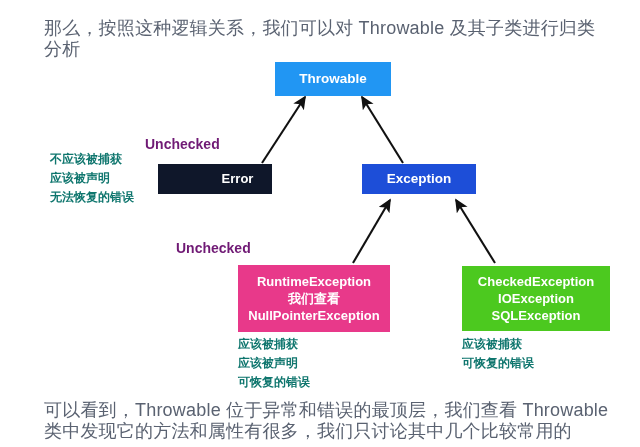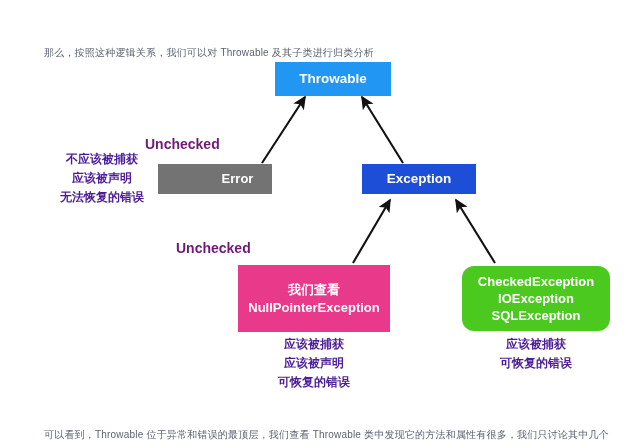--- a/index.html
+++ b/index.html
@@ -21,25 +21,24 @@
     position: absolute;
     left: 0; top: 0;
     width: 640px;
     height: 447px;
   }
 
   
   .para {
     position: absolute;
     color: #5a6271;
-    font-size: 10px;
+    font-size: 18px;
     line-height: 21px;
     letter-spacing: 0.2px;
     white-space: pre-wrap;
-    margin-top: 24px;
   }
   #intro-paragraph {
     left: 44px;
     top: 18px;
     width: 560px;
   }
   #outro-paragraph {
     left: 44px;
     top: 400px;
     width: 566px;
@@ -84,21 +83,21 @@
     width: 116px;
     height: 34px;
     background: #2196f3;
     font-size: 13.5px;
   }
   #node-error {
     left: 158px;
     top: 114px;
     width: 114px;
     height: 30px;
-    background: #737373;
+    background: #0f172a;
     font-size: 13px;
     padding-left: 45px;
   }
   #node-exception {
     left: 362px;
     top: 114px;
     width: 114px;
     height: 30px;
     background: #1d4ed8;
     font-size: 13.5px;
@@ -113,42 +112,40 @@
     padding: 2px 0;
   }
   #node-checked {
     left: 462px;
     top: 216px;
     width: 148px;
     height: 65px;
     background: #4cc91f;
     font-size: 13px;
     padding: 2px 0;
-    border-radius: 12px;
   }
 
   
   .tag-unchecked {
     position: absolute;
     color: #701a75;
     font-weight: bold;
     font-size: 14px;
     white-space: nowrap;
   }
   #tag-unchecked-error { left: 145px; top: 86px; }
   #tag-unchecked-runtime { left: 176px; top: 190px; }
 
   
   .note {
     position: absolute;
-    color: #4c1d95;
+    color: #0f766e;
     font-weight: bold;
     font-size: 12px;
     line-height: 19px;
-    text-align: center;
     white-space: nowrap;
   }
   .note .line { display: block; }
 
   #note-error     { left: 50px;  top: 100px; width: 104px; }
   #note-runtime   { left: 238px; top: 285px; width: 152px; }
   #note-checked   { left: 462px; top: 285px; width: 148px; }
 </style>
 </head>
 <body>
@@ -181,20 +178,21 @@
 
     <div class="node" id="node-error">
       <span class="line">Error</span>
     </div>
 
     <div class="node" id="node-exception">
       <span class="line">Exception</span>
     </div>
 
     <div class="node" id="node-runtime">
+      <span class="line">RuntimeException</span>
       <span class="line">我们查看</span>
       <span class="line">NullPointerException</span>
     </div>
 
     <div class="node" id="node-checked">
       <span class="line">CheckedException</span>
       <span class="line">IOException</span>
       <span class="line">SQLException</span>
     </div>
 

